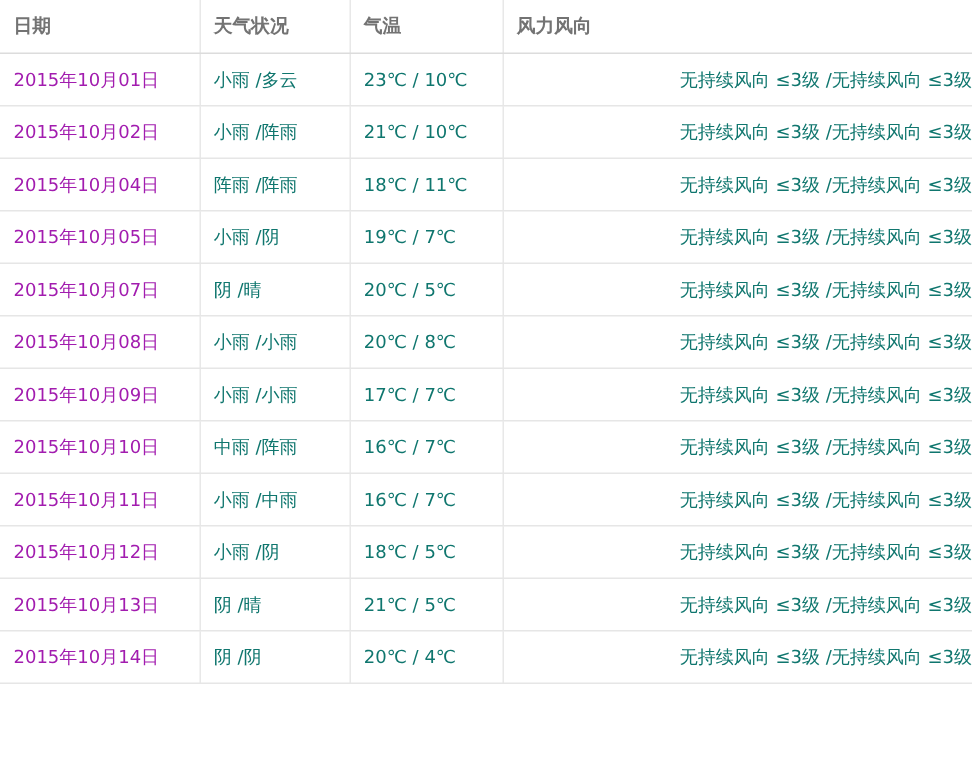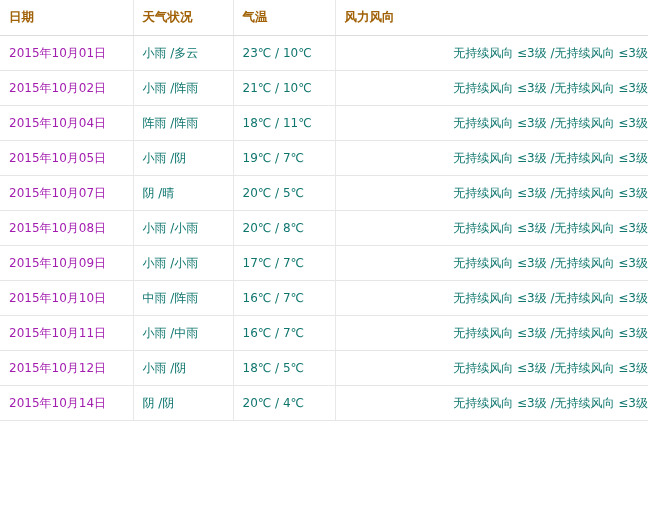--- a/index.html
+++ b/index.html
@@ -21,21 +21,21 @@
     table-layout: fixed;
   }
   table.weather col.c0 { width: 133px; }
   table.weather col.c1 { width: 100px; }
   table.weather col.c2 { width: 102px; }
   table.weather col.c3 { width: 313px; }
 
   table.weather th {
     text-align: left;
     font-weight: bold;
-    color: #a16207;
+    color: #737373;
     font-size: 12.5px;
     padding: 9px 0 9px 9px;
     border-bottom: 1px solid #dcdcdc;
     border-right: 1px solid #e8e8e8;
     background: #ffffff;
     white-space: nowrap;
   }
   table.weather th:last-child { border-right: none; }
 
   table.weather td {
@@ -132,19 +132,25 @@
         <td class="temp">16℃ /  7℃</td>
         <td class="wind">无持续风向 ≤3级 /无持续风向 ≤3级</td>
       </tr>
       <tr>
         <td class="date"><a href="#">2015年10月12日</a></td>
         <td class="cond">小雨 /阴</td>
         <td class="temp">18℃ /  5℃</td>
         <td class="wind">无持续风向 ≤3级 /无持续风向 ≤3级</td>
       </tr>
       <tr>
+        <td class="date"><a href="#">2015年10月13日</a></td>
+        <td class="cond">阴 /晴</td>
+        <td class="temp">21℃ /  5℃</td>
+        <td class="wind">无持续风向 ≤3级 /无持续风向 ≤3级</td>
+      </tr>
+      <tr>
         <td class="date"><a href="#">2015年10月14日</a></td>
         <td class="cond">阴 /阴</td>
         <td class="temp">20℃ /  4℃</td>
         <td class="wind">无持续风向 ≤3级 /无持续风向 ≤3级</td>
       </tr>
     </tbody>
 </table>
 
 </body></html>

